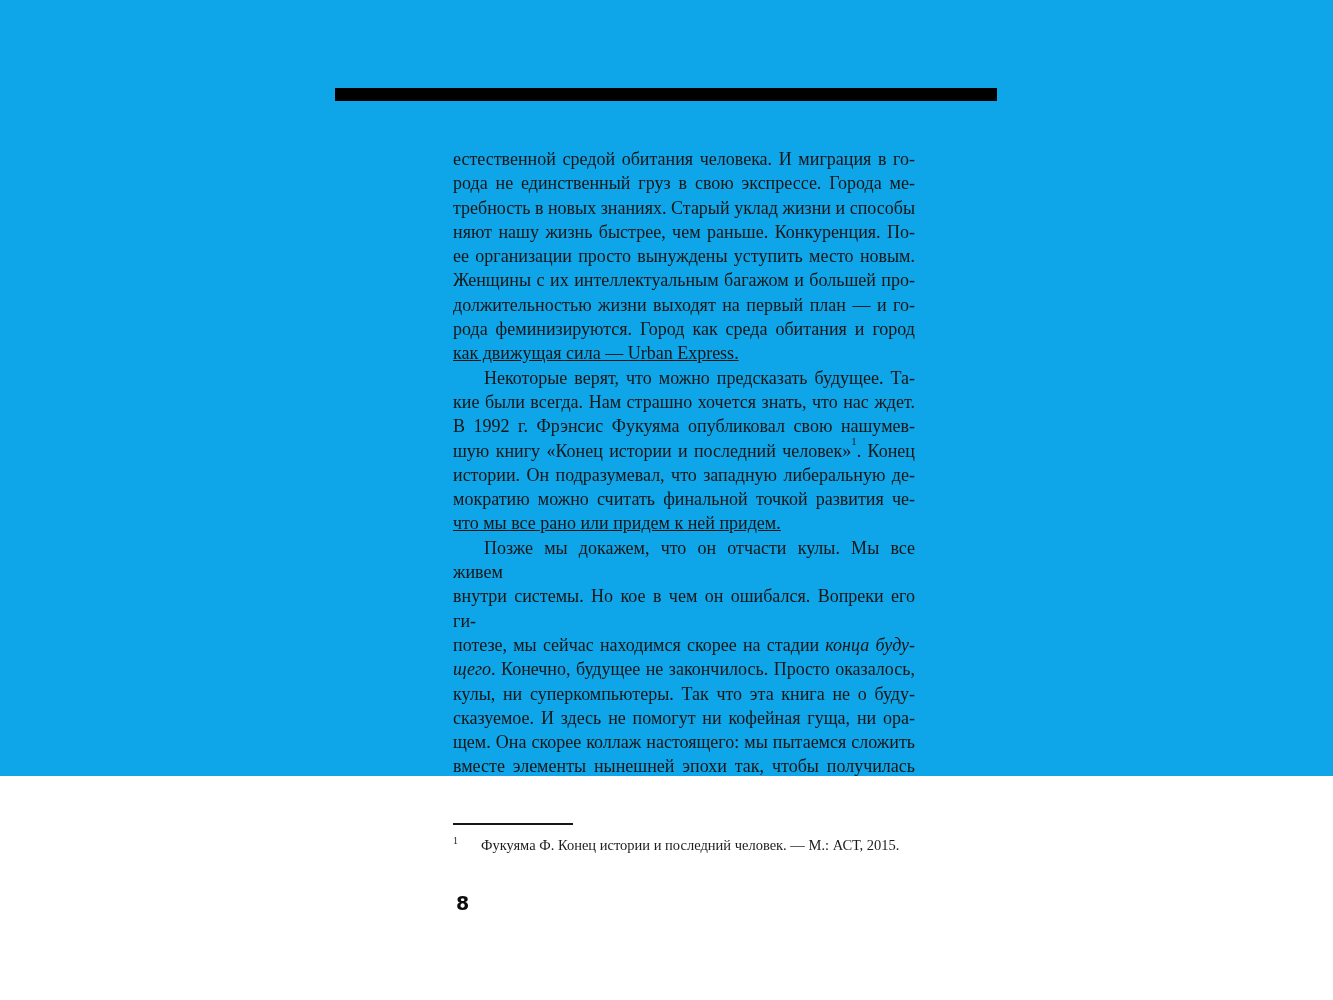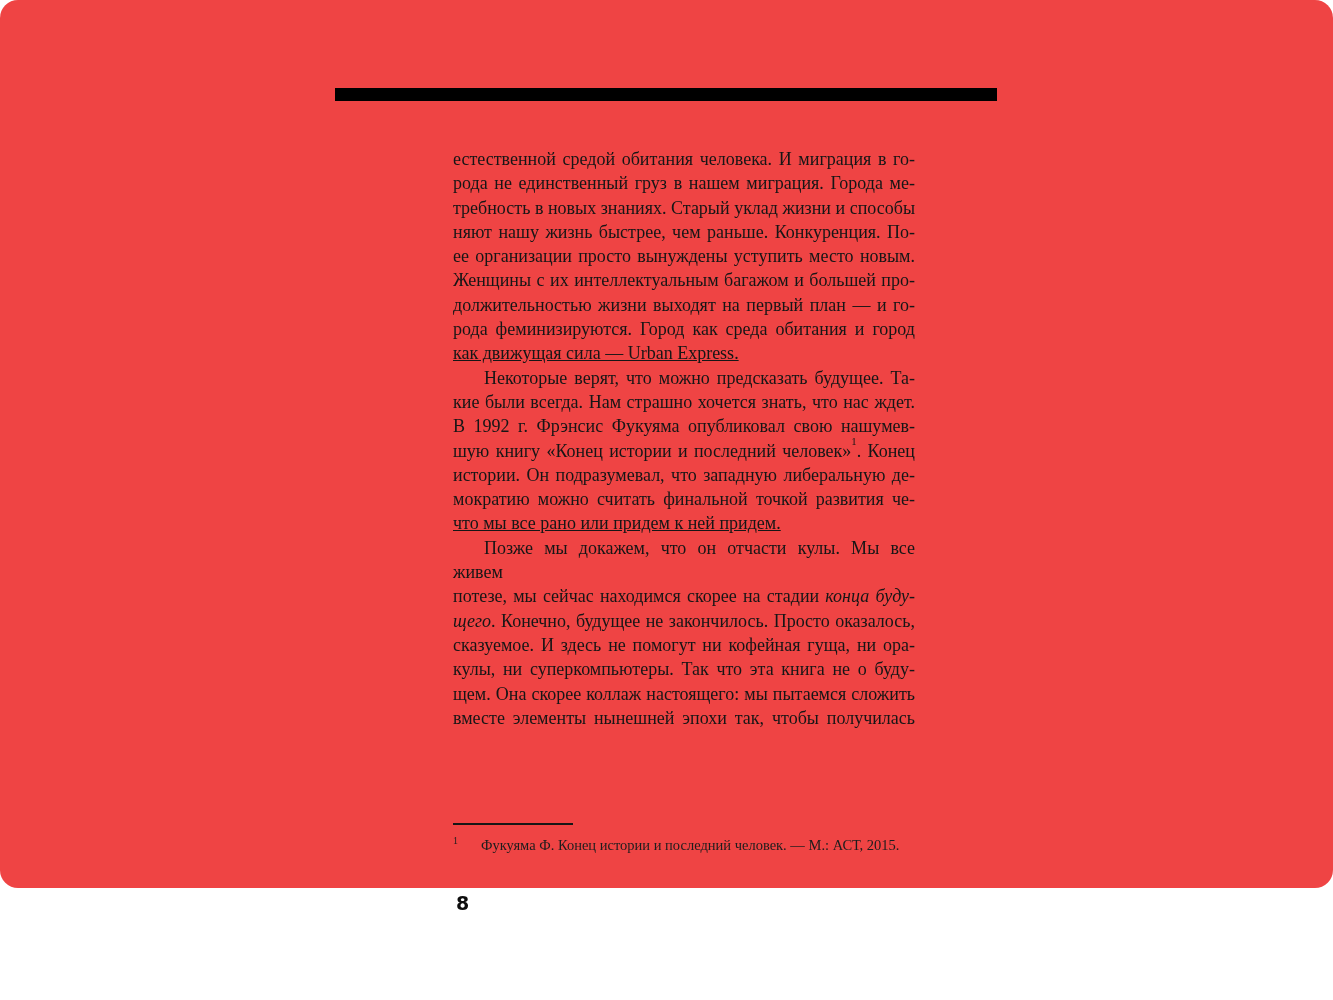--- a/index.html
+++ b/index.html
@@ -7,23 +7,22 @@
     padding: 0;
     width: 1333px;
     height: 1000px;
     background: #ffffff;
     overflow: hidden;
     font-family: "Liberation Serif", "DejaVu Serif", serif;
   }
   .page {
     position: relative;
     width: 1333px;
-    height: 888px;
-    background: #ef4444;
-    border-radius: 18px;
+    height: 776px;
+    background: #0ea5e9;
   }
   .header-bar {
     position: absolute;
     left: 335px;
     top: 88px;
     width: 662px;
     height: 13px;
     background: #000000;
   }
   .text-block {
@@ -91,40 +90,41 @@
 </style>
 </head>
 <body>
 
 <div class="page">
 
   <div class="header-bar"></div>
 
   <div class="text-block" id="body-lines">
       <div class="line"><span>естественной средой обитания человека. И миграция в го-</span></div>
-      <div class="line"><span>рода не единственный груз в нашем миграция. Города ме-</span></div>
+      <div class="line"><span>рода не единственный груз в свою экспрессе. Города ме-</span></div>
       <div class="line"><span>требность в новых знаниях. Старый уклад жизни и способы</span></div>
       <div class="line"><span>няют нашу жизнь быстрее, чем раньше. Конкуренция. По-</span></div>
       <div class="line"><span>ее организации просто вынуждены уступить место новым.</span></div>
       <div class="line"><span>Женщины с их интеллектуальным багажом и большей про-</span></div>
       <div class="line"><span>должительностью жизни выходят на первый план — и го-</span></div>
       <div class="line"><span>рода феминизируются. Город как среда обитания и город</span></div>
       <div class="line para-end"><span>как движущая сила — Urban Express.</span></div>
       <div class="line indent"><span>Некоторые верят, что можно предсказать будущее. Та-</span></div>
       <div class="line"><span>кие были всегда. Нам страшно хочется знать, что нас ждет.</span></div>
       <div class="line"><span>В 1992 г. Фрэнсис Фукуяма опубликовал свою нашумев-</span></div>
       <div class="line"><span>шую книгу «Конец истории и последний человек»</span><sup class="fnref">1</sup><span>. Конец</span></div>
       <div class="line"><span>истории. Он подразумевал, что западную либеральную де-</span></div>
       <div class="line"><span>мократию можно считать финальной точкой развития че-</span></div>
       <div class="line para-end"><span>что мы все рано или придем к ней придем.</span></div>
       <div class="line indent"><span>Позже мы докажем, что он отчасти кулы. Мы все живем</span></div>
+      <div class="line"><span>внутри системы. Но кое в чем он ошибался. Вопреки его ги-</span></div>
       <div class="line"><span>потезе, мы сейчас находимся скорее на стадии </span><em>конца буду-</em></div>
       <div class="line"><em>щего</em><span>. Конечно, будущее не закончилось. Просто оказалось,</span></div>
+      <div class="line"><span>кулы, ни суперкомпьютеры. Так что эта книга не о буду-</span></div>
       <div class="line"><span>сказуемое. И здесь не помогут ни кофейная гуща, ни ора-</span></div>
-      <div class="line"><span>кулы, ни суперкомпьютеры. Так что эта книга не о буду-</span></div>
       <div class="line"><span>щем. Она скорее коллаж настоящего: мы пытаемся сложить</span></div>
       <div class="line"><span>вместе элементы нынешней эпохи так, чтобы получилась</span></div>
     </div>
 
   <div class="footnote-sep"></div>
 
   <div class="footnote">
     <span class="fn-marker">1</span><span class="fn-text">Фукуяма Ф. Конец истории и последний человек. — М.: АСТ, 2015.</span>
   </div>
 

